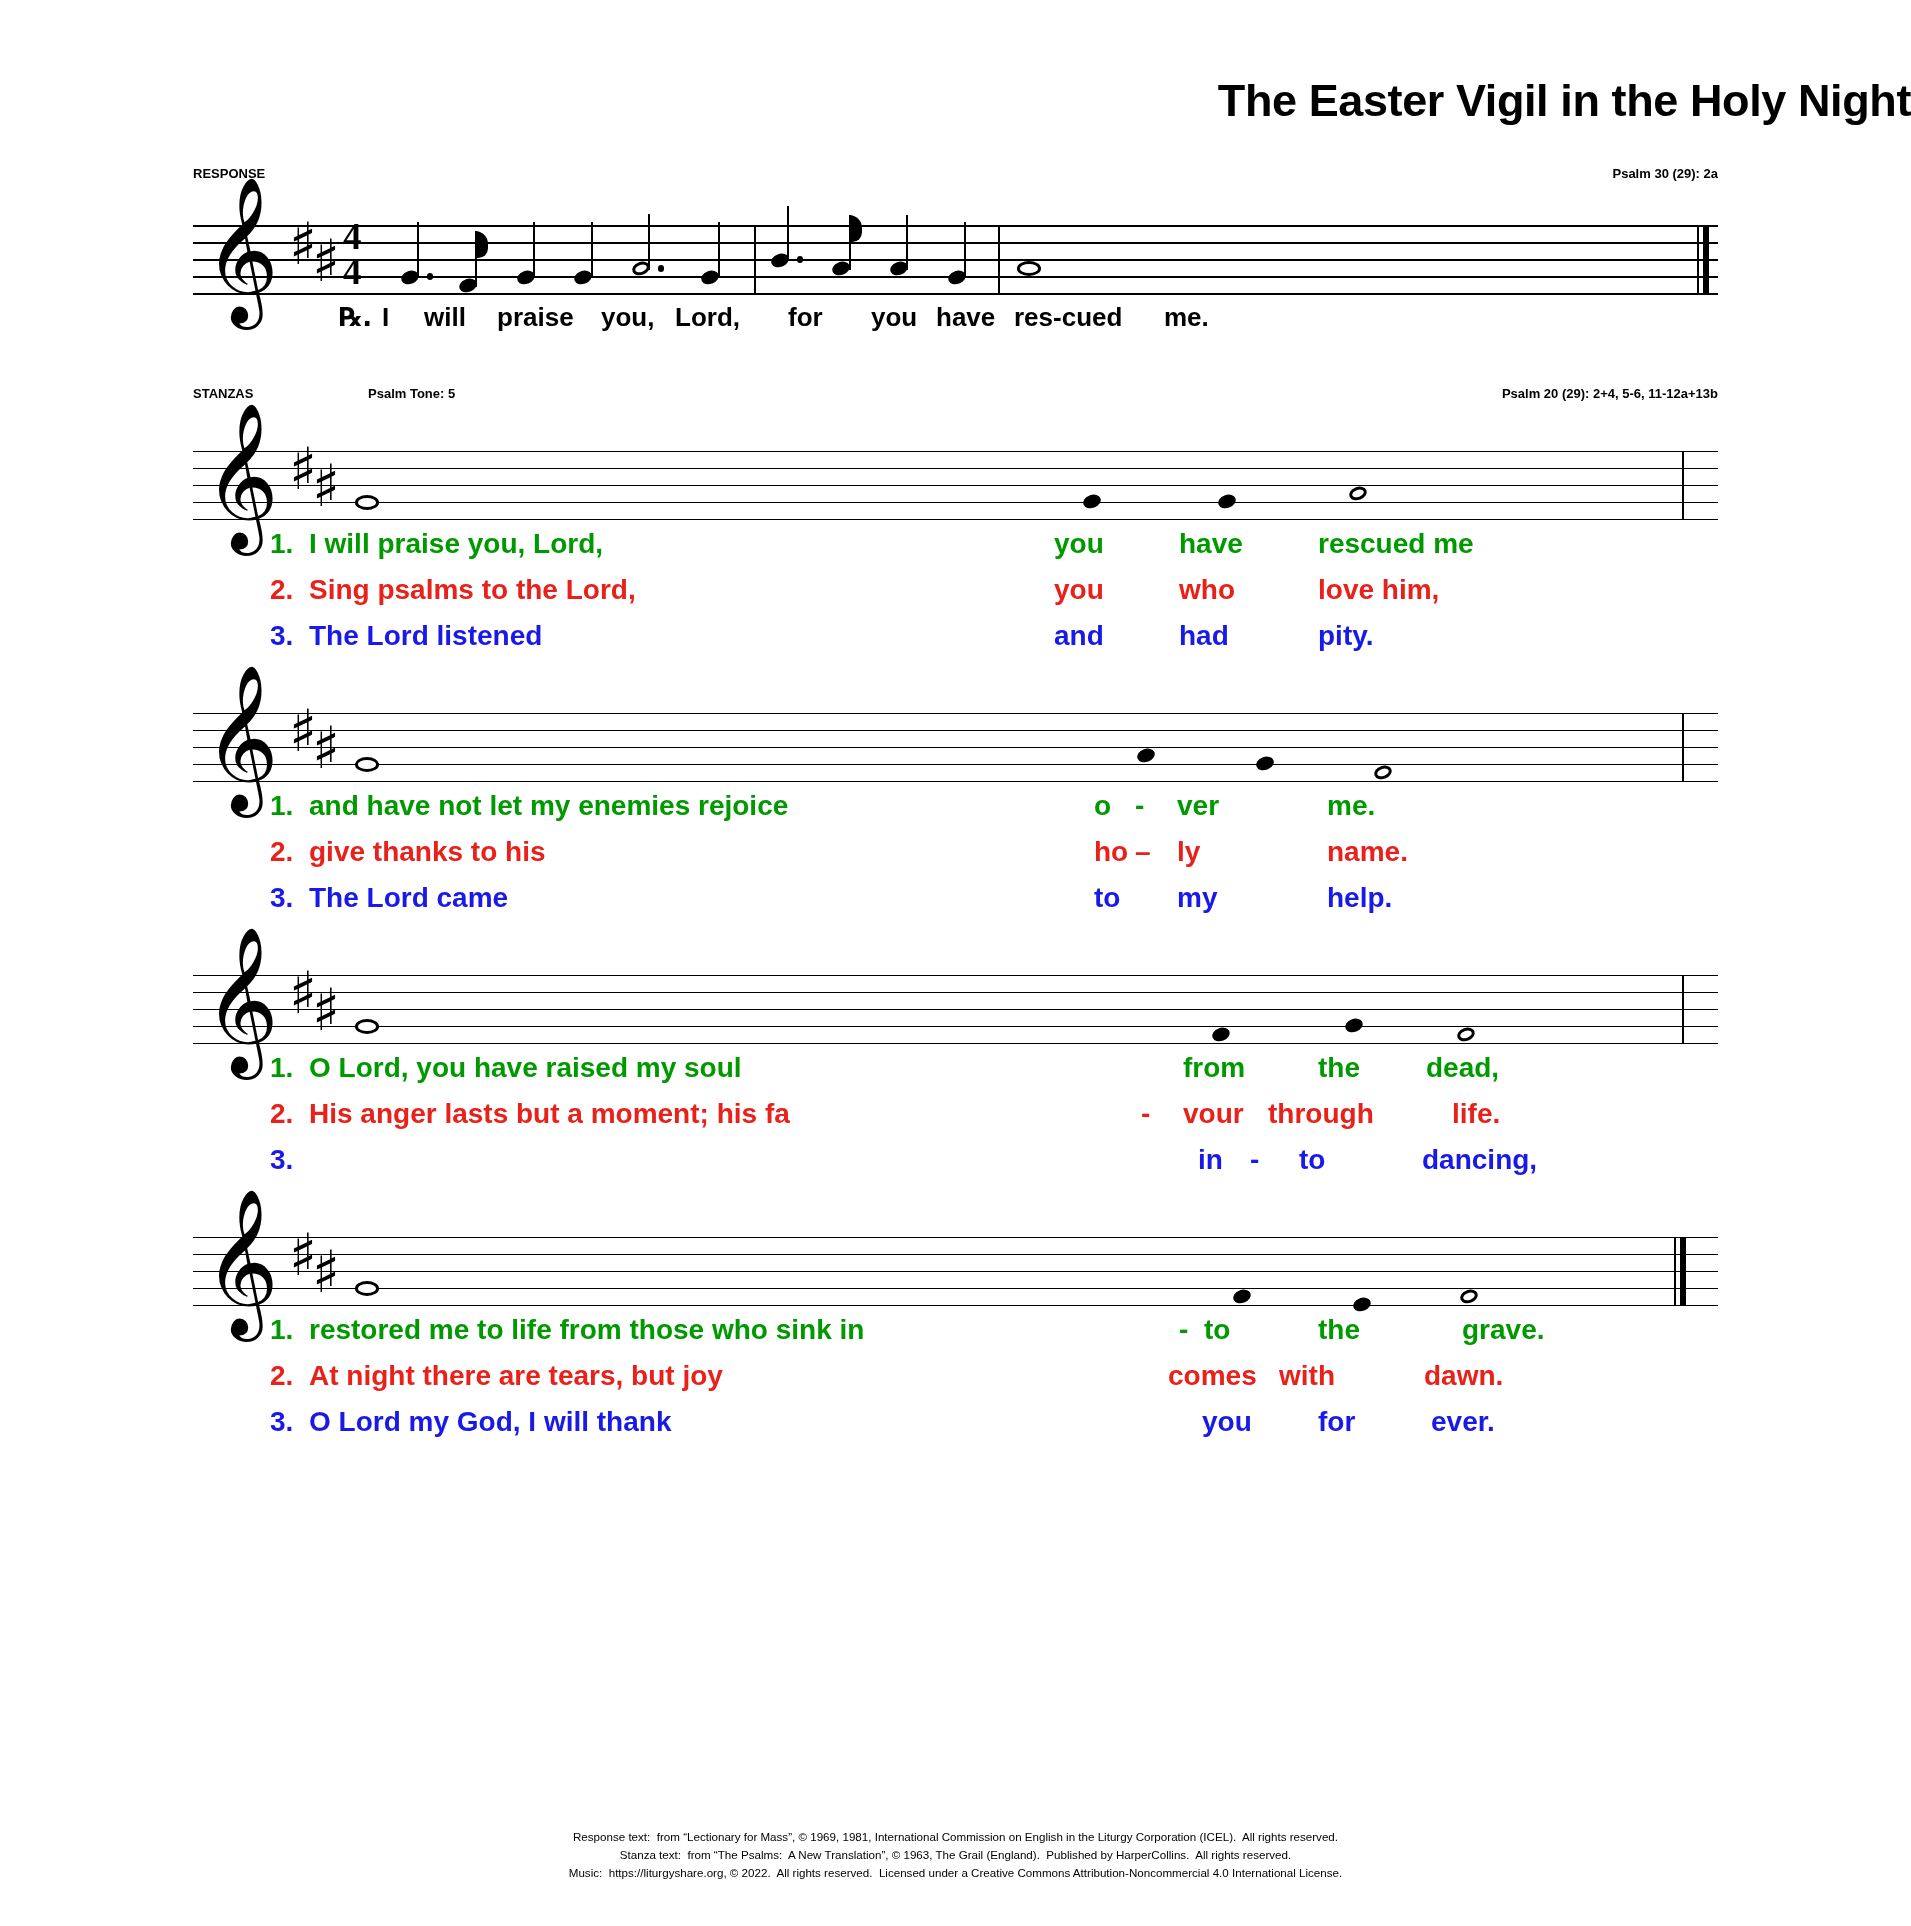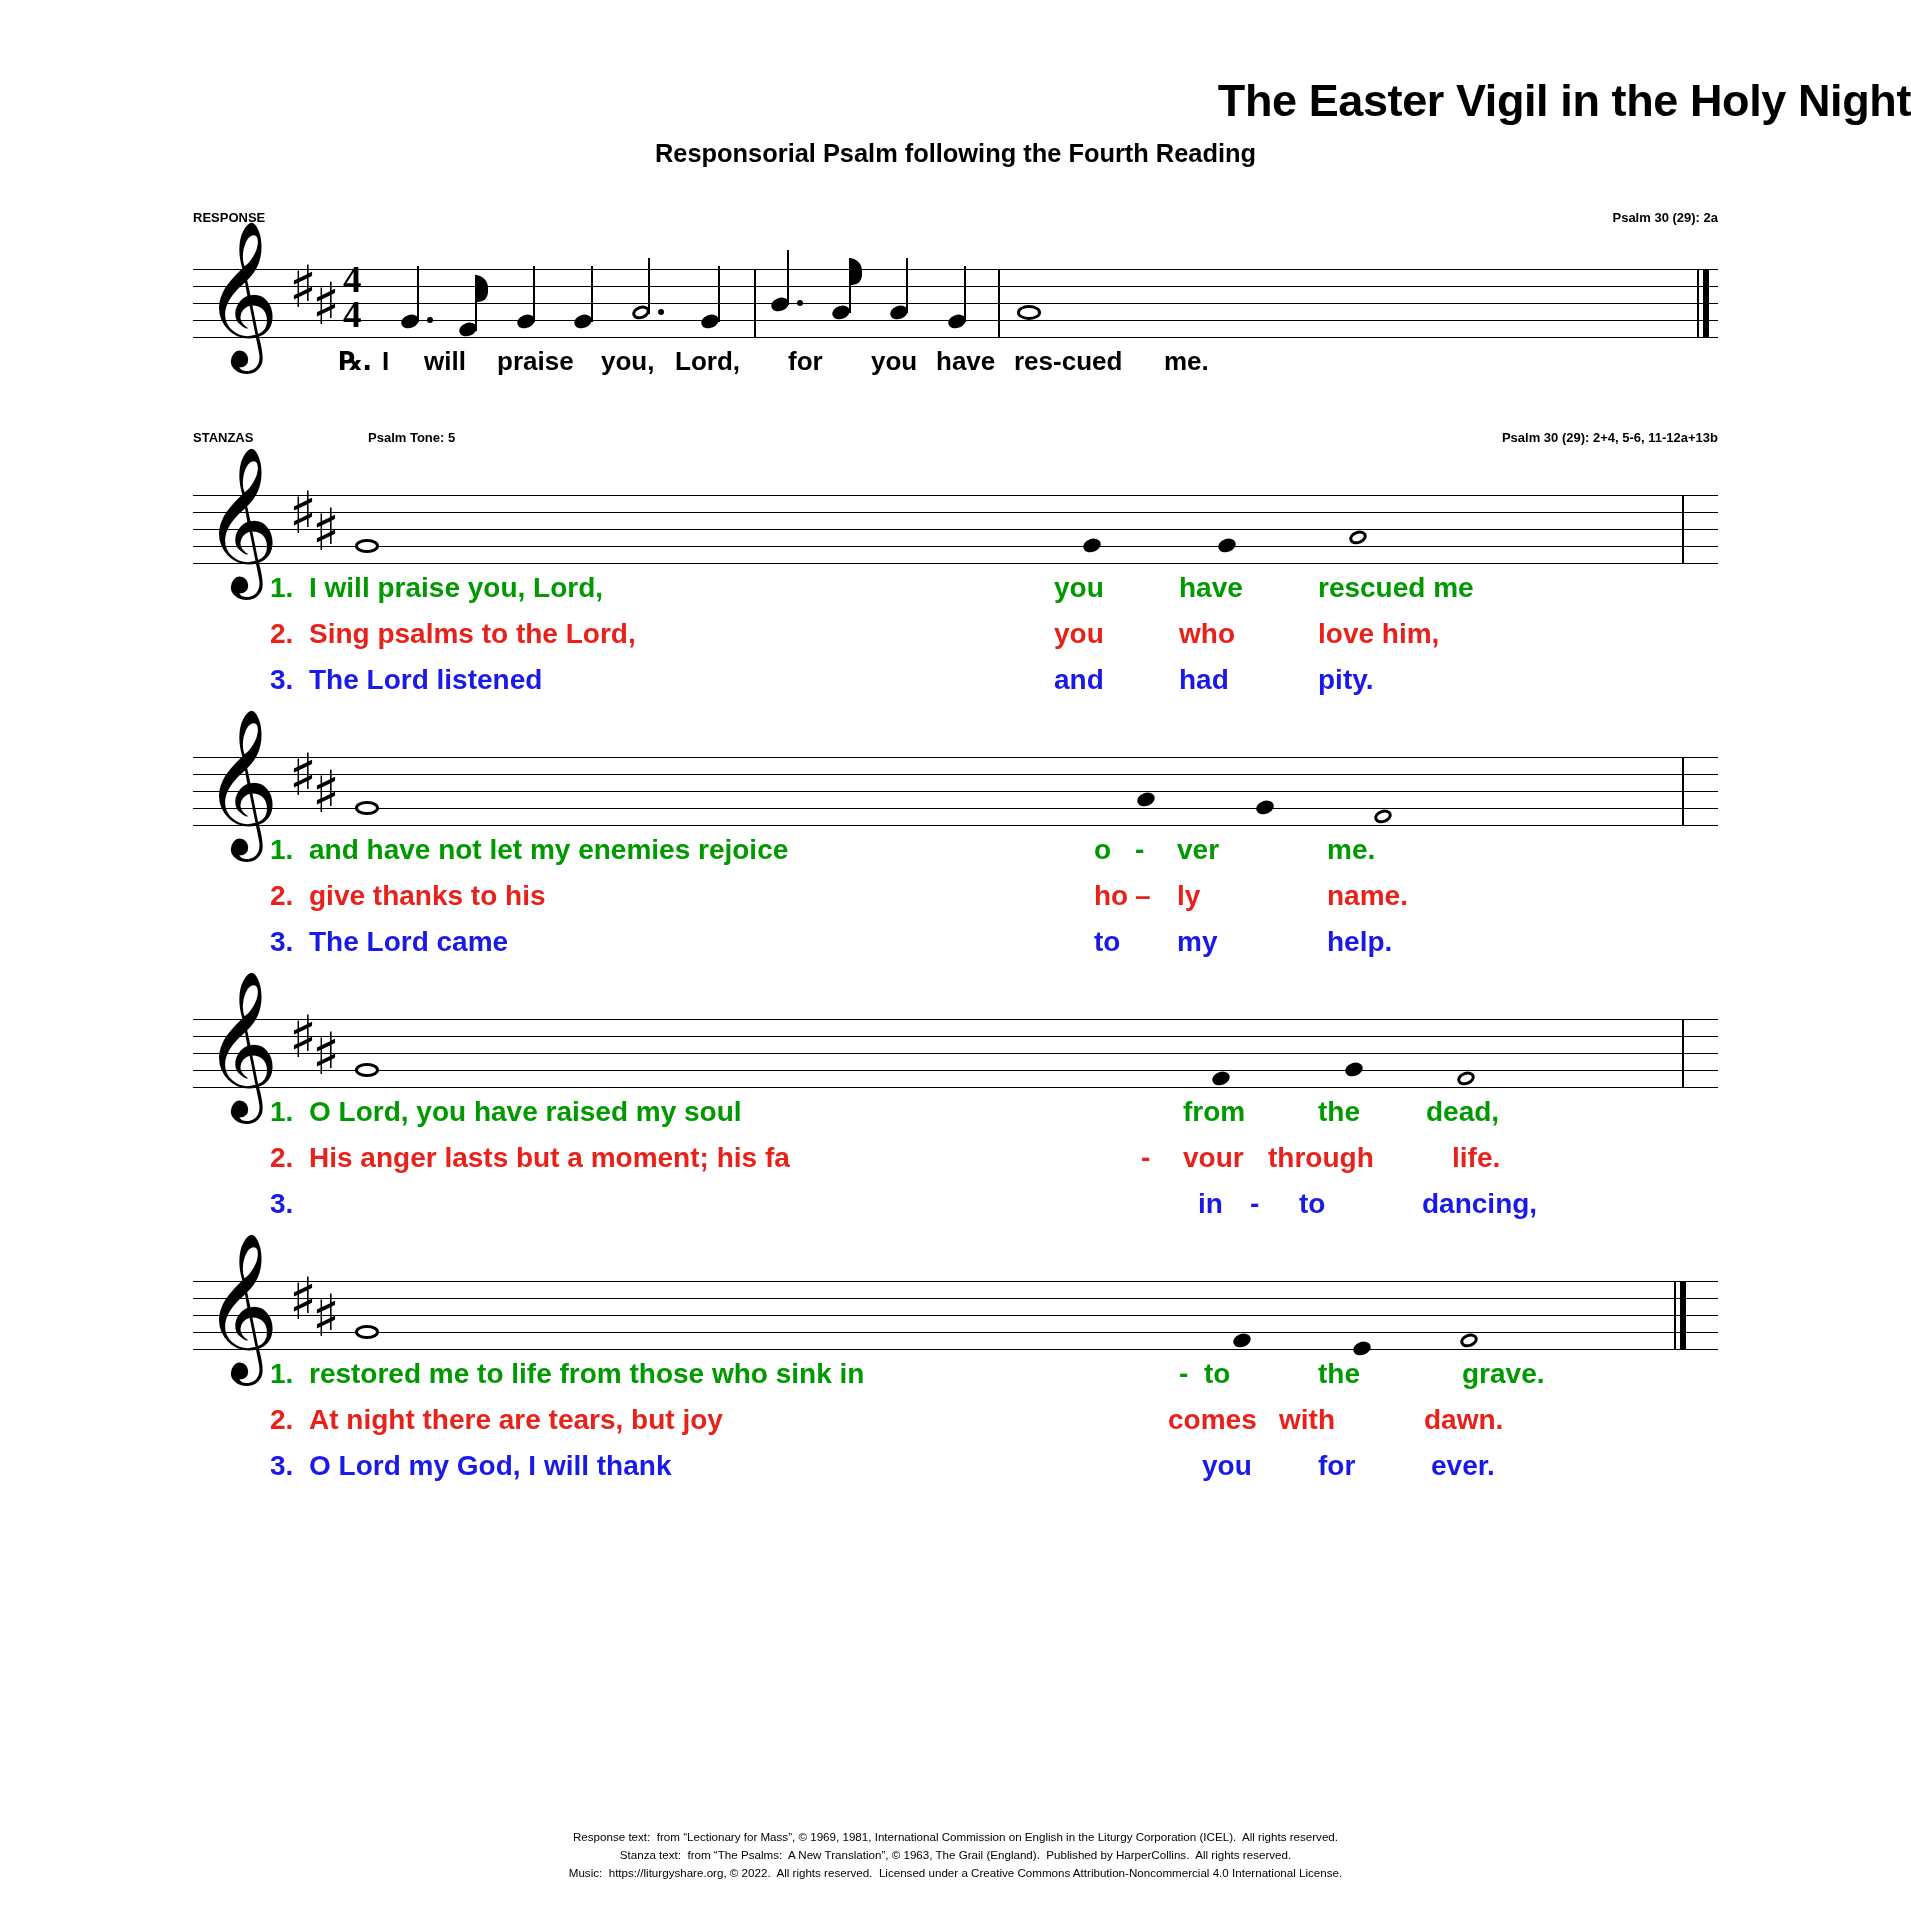--- a/index.html
+++ b/index.html
@@ -238,21 +238,20 @@
     line-height: 1.55;
   }
   .footer div { white-space: pre; }
 </style>
 </head>
 <body>
 
 <div class="page">
 
   <h1 class="title">The Easter Vigil in the Holy Night</h1>
-  <h2 class="subtitle">Responsorial Psalm following the Fourth Reading</h2>
 
   <div class="label-row" style="margin-top:42px;">
     <span class="label-left">RESPONSE</span>
     <span class="label-right">Psalm 30 (29): 2a</span>
   </div>
 
   <div class="system" style="margin-top:18.5px;">
     <div class="staff">
       <div class="line l1"></div>
       <div class="line l2"></div>
@@ -326,21 +325,21 @@
     <span style="left:595px;">for</span>
     <span style="left:678px;">you</span>
     <span style="left:743px;">have</span>
     <span style="left:821px;">res-cued</span>
     <span style="left:971px;">me.</span>
   </div>
 
   <div class="label-row" style="margin-top:42px;">
     <span class="label-left">STANZAS</span>
     <span class="label-mid">Psalm Tone: 5</span>
-    <span class="label-right">Psalm 30 (29): 2+4, 5-6, 11-12a+13b</span>
+    <span class="label-right">Psalm 20 (29): 2+4, 5-6, 11-12a+13b</span>
   </div>
 
   <div class="system" style="margin-top:24px; padding-left:0;">
     <div class="staff" style="margin-left:0;">
       <div class="line l1"></div>
       <div class="line l2"></div>
       <div class="line l3"></div>
       <div class="line l4"></div>
       <div class="line l5"></div>
       <div class="clef">𝄞</div>

